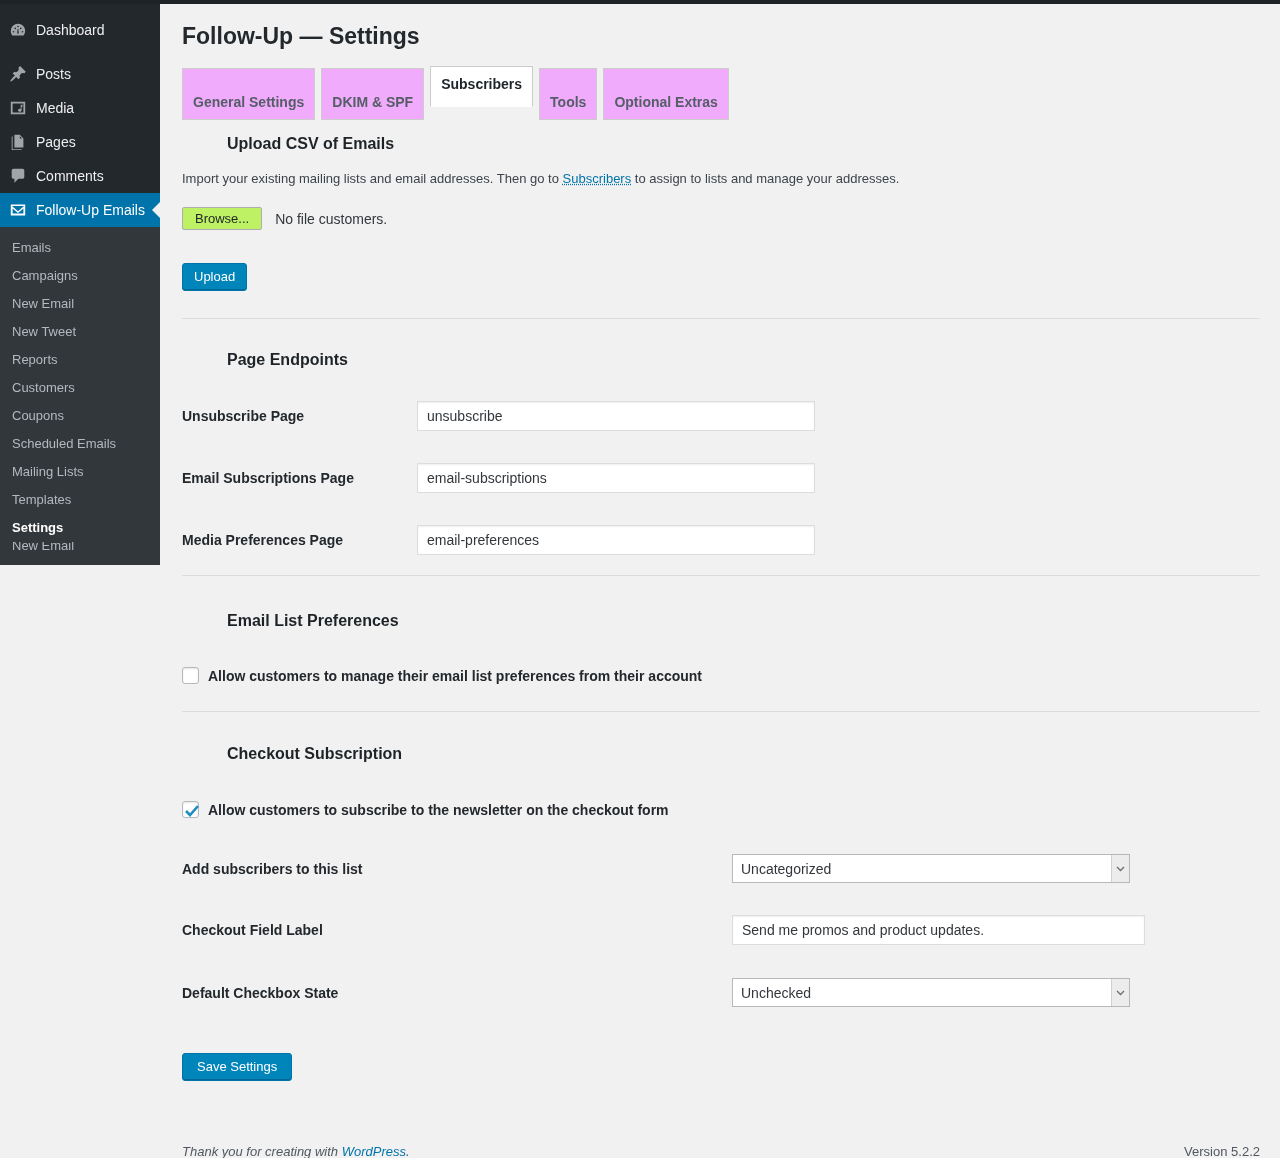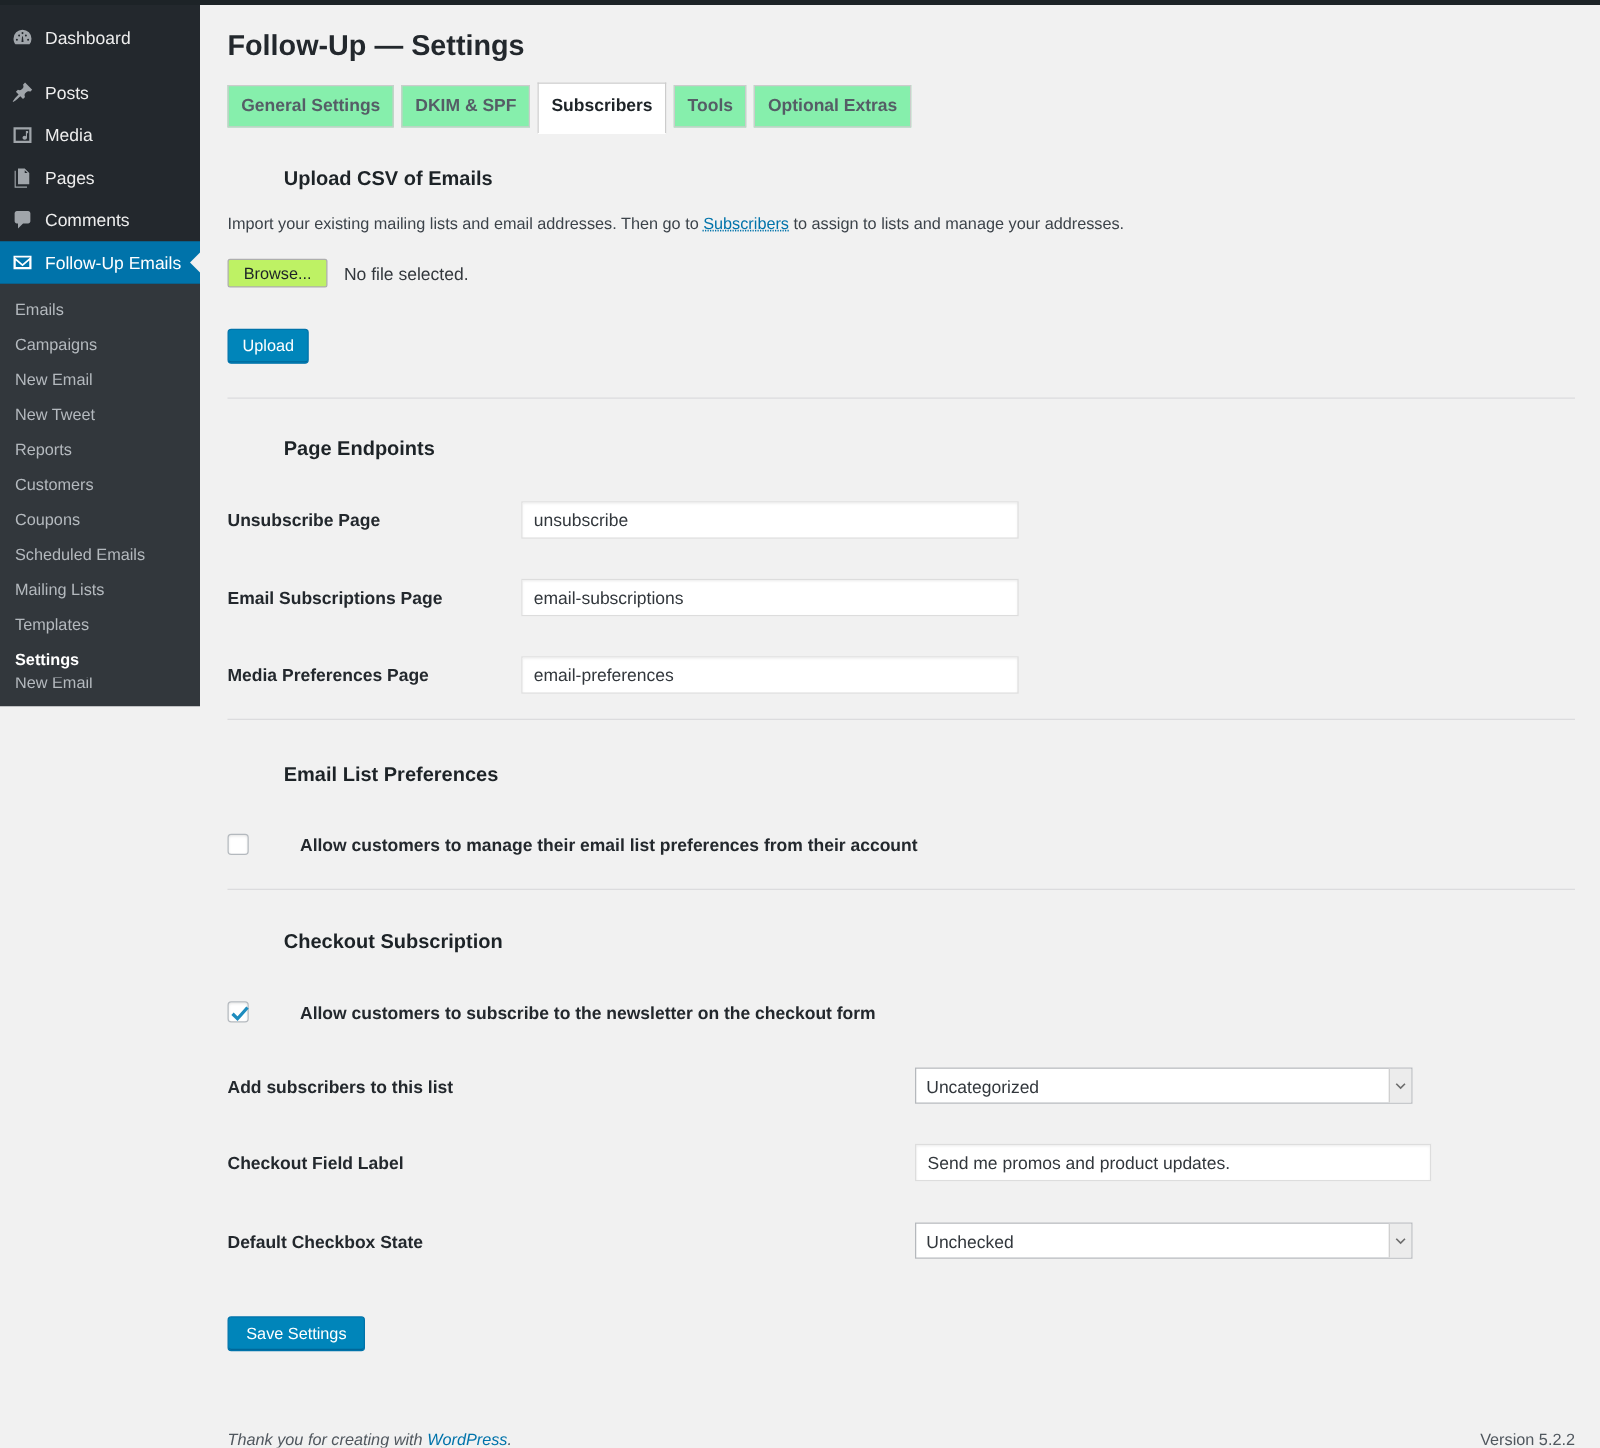--- a/index.html
+++ b/index.html
@@ -35,22 +35,22 @@
   .submenu li.current { color:#ffffff; font-weight:700; }
   .submenu li.clipped { height:9px; overflow:hidden; }
   .submenu li.clipped span { display:block; margin-top:-10px; }
 
   
   .content { margin-left:160px; padding:4px 20px 0 22px; position:relative; }
   h1.page-title { font-size:23px; font-weight:700; color:#23282d; padding:18px 0 0; line-height:29px; }
 
   .tabs { display:flex; align-items:flex-start; margin-top:15px; height:41px; }
   .nav-tab {
-    display:inline-block; border:1px solid #cccccc; background:#86efac; color:#555d66;
-    font-size:14px; font-weight:700; line-height:19px; padding:6px 10px 7px; margin:2px 6px 0 0; cursor:pointer;
+    display:inline-block; border:1px solid #cccccc; background:#f0abfc; color:#555d66;
+    font-size:14px; font-weight:700; line-height:19px; padding:24px 10px 7px; margin:2px 6px 0 0; cursor:pointer;
     white-space:nowrap;
   }
   .nav-tab.nav-tab-active { background:#ffffff; color:#1d2327; margin-top:0; padding:8px 10px 12px; border-bottom-color:#ffffff; }
 
   h3.section-heading { font-size:16px; font-weight:700; color:#1d2327; line-height:19px;margin-left:45px; }
   .section-divider { border:none; border-top:1px solid #dcdcde; margin:0; }
 
   .upload-heading { margin-top:27px; }
   .upload-desc { margin-top:18px; font-size:13px; color:#3c434a; line-height:16px; }
   a.inline-link { color:#0073aa; text-decoration:underline; text-decoration-style:dotted; cursor:pointer; }
@@ -76,21 +76,21 @@
   .ep-row .row-label { width:235px; flex:none; font-size:14px; font-weight:700; color:#23282d; }
   .text-input {
     height:30px; border:1px solid #dddddd; background:#ffffff; border-radius:0;
     font-size:14px; color:#32373c; padding:0 9px; font-family:"Liberation Sans", sans-serif;
     box-shadow:inset 0 1px 2px rgba(0,0,0,0.07); outline:none;
   }
   .ep-input { width:398px; }
   .divider-2 { margin-top:20px; }
 
   .listprefs-heading { margin-top:35px; }
-  .checkbox-row { display:flex; align-items:center; margin-top:37px;gap:32px; }
+  .checkbox-row { display:flex; align-items:center; margin-top:37px; }
   .checkbox {
     width:17px; height:17px; background:#ffffff; border:1px solid #b4b9be; border-radius:3px;
     flex:none; position:relative; cursor:pointer; box-shadow:inset 0 1px 2px rgba(0,0,0,0.1);
   }
   .checkbox svg { position:absolute; left:1px; top:2px; display:none; }
   .checkbox.checked svg { display:block; }
   .checkbox-label { margin-left:9px; font-size:14px; font-weight:700; color:#23282d; }
   .divider-3 { margin-top:27px; }
 
   .checkout-heading { margin-top:32px; }
@@ -205,21 +205,21 @@
     <span class="nav-tab">Tools</span>
     <span class="nav-tab">Optional Extras</span>
   </div>
 
   <h3 class="section-heading upload-heading">Upload CSV of Emails</h3>
 
   <p class="upload-desc"><span>Import your existing mailing lists and email addresses. Then go to </span><a class="inline-link">Subscribers</a><span> to assign to lists and manage your addresses.</span></p>
 
   <div class="file-row">
     <button class="browse-btn">Browse...</button>
-    <span class="file-status">No file selected.</span>
+    <span class="file-status">No file customers.</span>
   </div>
 
   <button class="btn-primary upload-btn">Upload</button>
 
   <hr class="section-divider divider-1">
 
   <h3 class="section-heading endpoints-heading">Page Endpoints</h3>
 
   <div class="form-row ep-row">
     <span class="row-label">Unsubscribe Page</span>

